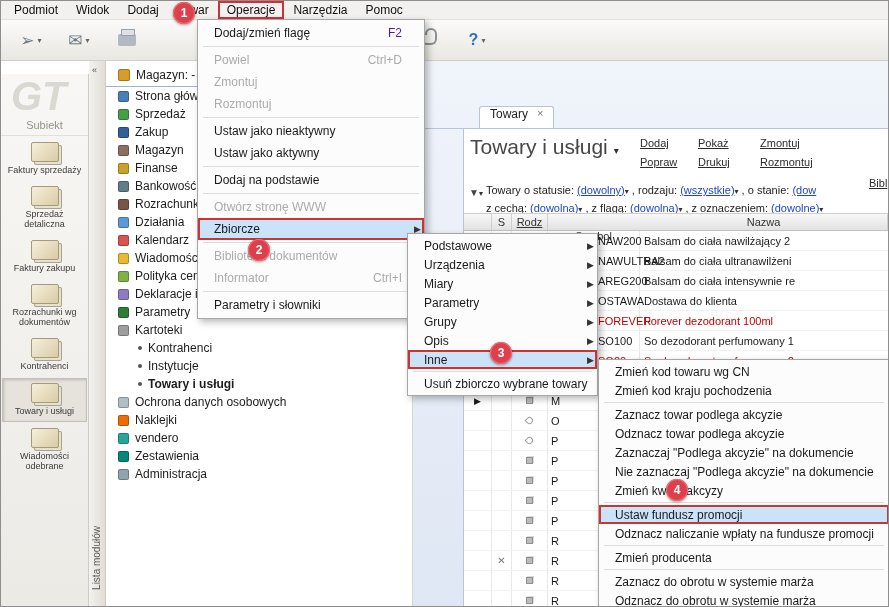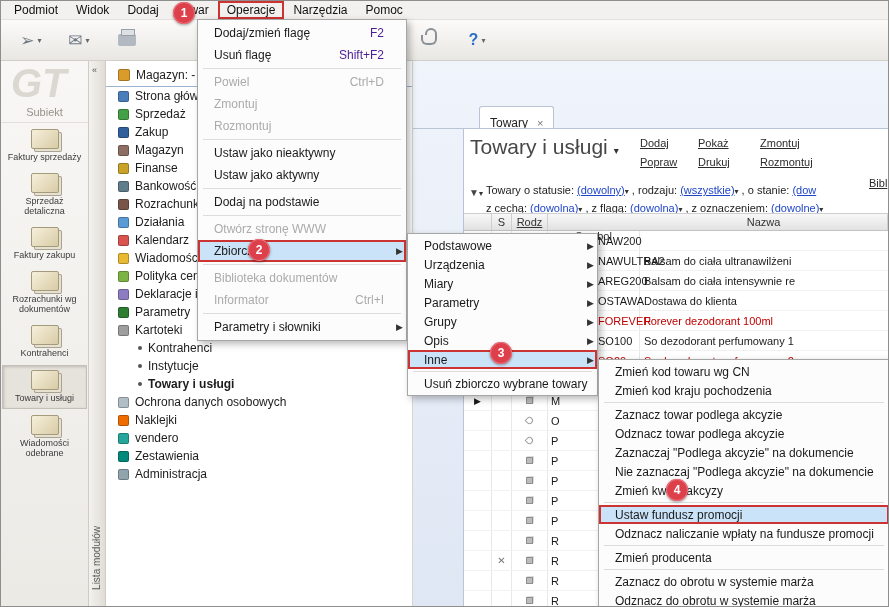--- a/index.html
+++ b/index.html
@@ -23,21 +23,21 @@
   .tb-btn .caret { font-size:8px; color:#666; }
   .tb-glyph { font-size:17px; color:#6f7a86; }
   .tb-glyph.help { color:#2a6fc9; font-weight:bold; font-size:16px; }
   .gap { margin-left:254px; }
   .ico-print { width:18px; height:12px; background:#b3b9c0; border-radius:2px; position:relative; }
   .ico-print::before { content:""; position:absolute; top:-5px; left:3px; width:12px; height:5px; background:#dde1e6; border:1px solid #9aa0a8; }
   .ico-basket { width:16px; height:10px; border:2px solid #8a9096; border-top:none; border-radius:0 0 6px 6px; position:relative; }
   .ico-basket::before { content:""; position:absolute; top:-7px; left:2px; width:8px; height:5px; border:2px solid #8a9096; border-bottom:none; border-radius:6px 6px 0 0; }
 
   
-  .sidebar { position:absolute; top:60px; left:0; width:88px; bottom:0;
+  .sidebar { position:absolute; top:73px; left:0; width:88px; bottom:0;
              background:linear-gradient(#f8f7f5,#ecrea 0); background:linear-gradient(#f8f7f5,#eceae5);
              border-right:1px solid #cfccc6; z-index:4; }
   .side-logo { position:relative; height:62px; border-bottom:1px solid #e2dfda; }
   .logo-gt { position:absolute; top:0px; left:10px; font-size:40px; font-weight:bold; font-style:italic; color:#dbd8d2; }
   .logo-txt { position:absolute; bottom:4px; width:100%; text-align:center; font-size:11px; color:#97928a; }
   .side-item { margin:2px 1px; padding:4px 2px 5px; text-align:center; font-size:9px; line-height:10px; color:#3b3b3b; }
   .side-item.active { background:#e6e3dd; box-shadow:inset 1px 1px 3px rgba(0,0,0,.18); border:1px solid #c4c0b8; }
   .s-ico { width:28px; height:20px; margin:0 auto 3px; background:linear-gradient(135deg,#f6efdb,#d8cca6);
            border:1px solid #a59a7c; border-radius:2px; box-shadow:3px 3px 0 -1px #e7e1d0, 3px 3px 0 0 #a9a191; }
 
@@ -59,21 +59,21 @@
   .t-item.bold { font-weight:bold; }
   .t-ico { width:11px; height:11px; border-radius:2px; border:1px solid rgba(0,0,0,.25); flex:0 0 auto; }
   .t-bullet { width:4px; height:4px; border-radius:50%; background:#555; flex:0 0 auto; }
 
   
   .content { position:absolute; left:412px; top:60px; right:0; bottom:0;
              background:linear-gradient(#f0f4fb,#dfe7f4); z-index:2; }
   .tabstrip { position:absolute; top:43px; left:0; right:0; height:25px; border-bottom:1px solid #b9c4d6; }
   .tab { position:absolute; left:66px; top:2px; height:33px; padding:0 10px; background:#fff;
          border:1px solid #b9c4d6; border-bottom:none; border-radius:3px 3px 0 0;
-         display:flex; align-items:center; gap:9px; font-size:12px; color:#222; }
+         display:flex; align-items:flex-start; gap:9px; font-size:12px; color:#222; }
   .tab .x { color:#777; font-size:11px; }
   .panel { position:absolute; left:50px; top:67px; right:0; bottom:0; background:#fff;
            border-top:1px solid #b9c4d6; border-left:1px solid #b9c4d6; }
   .page-title { position:absolute; left:6px; top:6px; font-size:21px; color:#474747; display:flex; align-items:center; gap:6px; }
   .page-title .caret { font-size:10px; color:#333; padding-top:6px; }
   .links { position:absolute; left:176px; top:8px; display:grid; grid-template-columns:58px 62px 80px; grid-auto-rows:19px; font-size:11px; }
   .links a, .more a { color:#2b2b2b; text-decoration:underline; }
   .more { position:absolute; left:405px; top:8px; font-size:11px;margin-top:40px; }
   .filters { position:absolute; left:22px; top:53px; font-size:11px; color:#222; line-height:17px; }
   .fval { color:#1f45c8; text-decoration:underline;margin-top:8px; }
@@ -105,21 +105,21 @@
   #menu-operacje .mitem { height:22px; }
   #menu-zbiorcze .mitem, #menu-inne .mitem { height:19px; }
   .mitem .ml { white-space:nowrap; }
   .mitem .ms { margin-left:auto; padding-left:22px; color:#4c1d95; }
   .mitem .ma { margin-left:auto; padding-left:12px; width:14px; font-size:9px; color:#333; text-align:right; }
   .mitem.has-sc .ma { margin-left:0; }
   .mitem.dis, .mitem.dis .ms, .mitem.dis .ma { color:#ababab; }
   .mitem.hl { background:#cbe3f8; box-shadow:inset 0 0 0 1px #8fbfe9; }
   .mitem.rb { outline:2px solid #cc3333; outline-offset:-2px; }
   .msep { height:1px; background:#dcdcdc; margin:2px 5px; }
-  #menu-operacje { left:196px; top:18px;  width:210px; }
+  #menu-operacje { left:196px; top:18px;  width:228px; }
   #menu-zbiorcze { left:406px; top:232px; width:191px; }
   #menu-inne     { left:597px; top:358px; width:292px; }
 
   
   .badge { position:absolute; width:22px; height:22px; border-radius:50%; background:#dd404b; color:#fff;
            font-size:12px; font-weight:bold; display:flex; align-items:center; justify-content:center;
            z-index:90; box-shadow:0 1px 3px rgba(0,0,0,.4), inset 0 0 0 1px #e9707a; }
   #badge1 { left:172px; top:1px; }
   #badge2 { left:247px; top:238px; }
   #badge3 { left:489px; top:341px; }
@@ -336,20 +336,21 @@
           <div class="gc-name">Nazwa</div>
         </div>
       <div class="grows" id="grid-rows">
           <div class="grow">
             <div class="c-sel"></div>
             <div class="c-s"></div>
             <div class="c-r">
               <span class="cube"></span>
             </div>
             <div class="c-sym">NAW200</div>
+            <div class="c-name">Balsam do ciała nawilżający 2</div>
           </div>
           <div class="grow">
             <div class="c-sel"></div>
             <div class="c-s"></div>
             <div class="c-r">
               <span class="cube"></span>
             </div>
             <div class="c-sym">NAWULTRA2</div>
             <div class="c-name">Balsam do ciała ultranawilżeni</div>
           </div>
@@ -509,25 +510,20 @@
         </div>
     </div>
   </div>
 
   <div class="menu" id="menu-operacje">
       <div class="mitem has-sc">
         <span class="ml">Dodaj/zmień flagę</span>
         <span class="ms">F2</span>
         <span class="ma"></span>
       </div>
-      <div class="mitem has-sc">
-        <span class="ml">Usuń flagę</span>
-        <span class="ms">Shift+F2</span>
-        <span class="ma"></span>
-      </div>
       <div class="msep"></div>
       <div class="mitem dis has-sc">
         <span class="ml">Powiel</span>
         <span class="ms">Ctrl+D</span>
         <span class="ma"></span>
       </div>
       <div class="mitem dis">
         <span class="ml">Zmontuj</span>
         <span class="ma"></span>
       </div>

